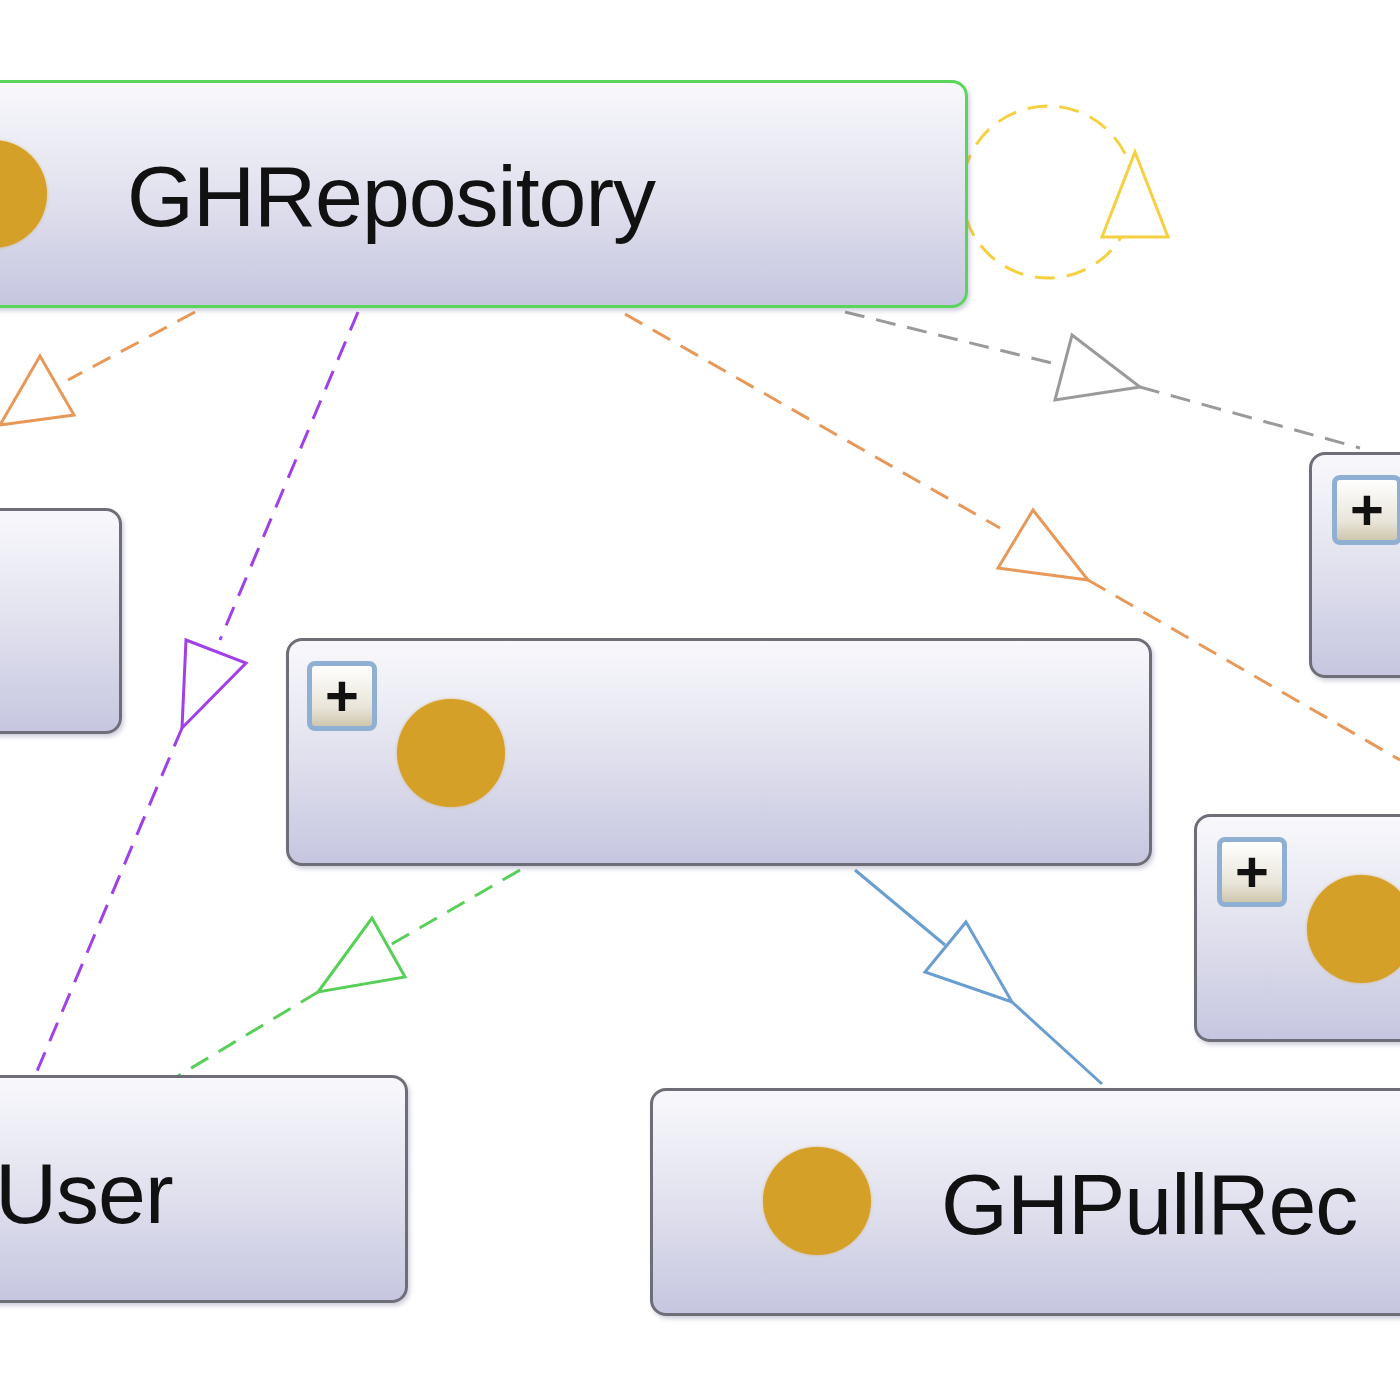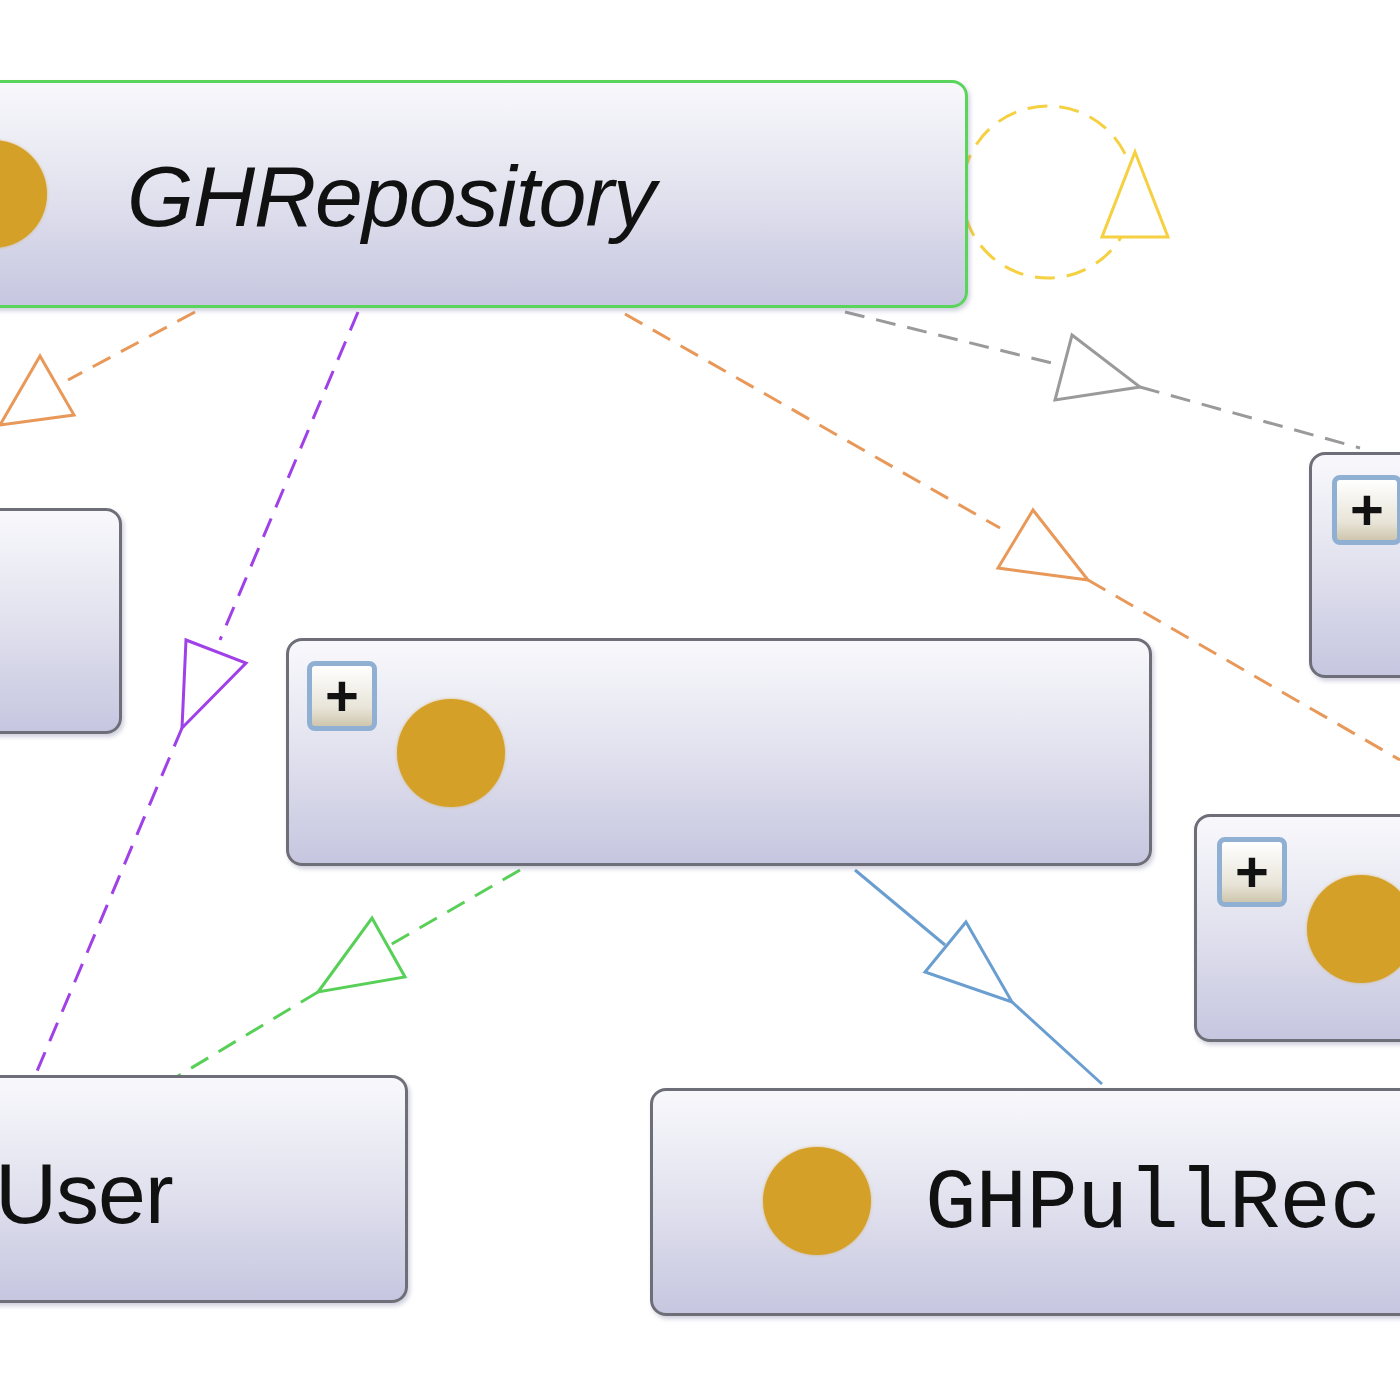--- a/index.html
+++ b/index.html
@@ -73,21 +73,21 @@
 
   <g>
     <line x1="855" y1="870" x2="945" y2="945" stroke="#6a9ed0" stroke-width="3"></line>
     <polygon points="966,922 1012,1002 925,972" fill="#fff" stroke="#6a9ed0" stroke-width="3"></polygon>
     <line x1="1012" y1="1002" x2="1102" y2="1084" stroke="#6a9ed0" stroke-width="3"></line>
   </g>
 </svg>
 
 <div class="node selected" style="left:-30px; top:80px; width:998px; height:228px;">
   <span class="dot" style="left:-34px; top:57px;"></span>
-  <span class="label" style="left:154px; top:70px;font-style:italic;">GHRepository</span>
+  <span class="label" style="left:154px; top:70px;">GHRepository</span>
 </div>
 
 <div class="node" style="left:-30px; top:508px; width:152px; height:226px;">
 </div>
 
 <div class="node" style="left:1309px; top:452px; width:130px; height:226px;">
   <span class="expand" style="left:20px; top:20px;">+</span>
 </div>
 
 <div class="node" style="left:286px; top:638px; width:866px; height:228px;">
@@ -99,14 +99,14 @@
   <span class="expand" style="left:20px; top:20px;">+</span>
   <span class="dot" style="left:110px; top:58px;"></span>
 </div>
 
 <div class="node" style="left:-60px; top:1075px; width:468px; height:228px;">
   <span class="label" style="left:52px; top:72px;">User</span>
 </div>
 
 <div class="node" style="left:650px; top:1088px; width:800px; height:228px;">
   <span class="dot" style="left:110px; top:56px;"></span>
-  <span class="label" style="left:272px; top:70px;font-family:Liberation Mono, monospace;">GHPullRec</span>
+  <span class="label" style="left:288px; top:70px;">GHPullRec</span>
 </div>
 
 </body></html>

